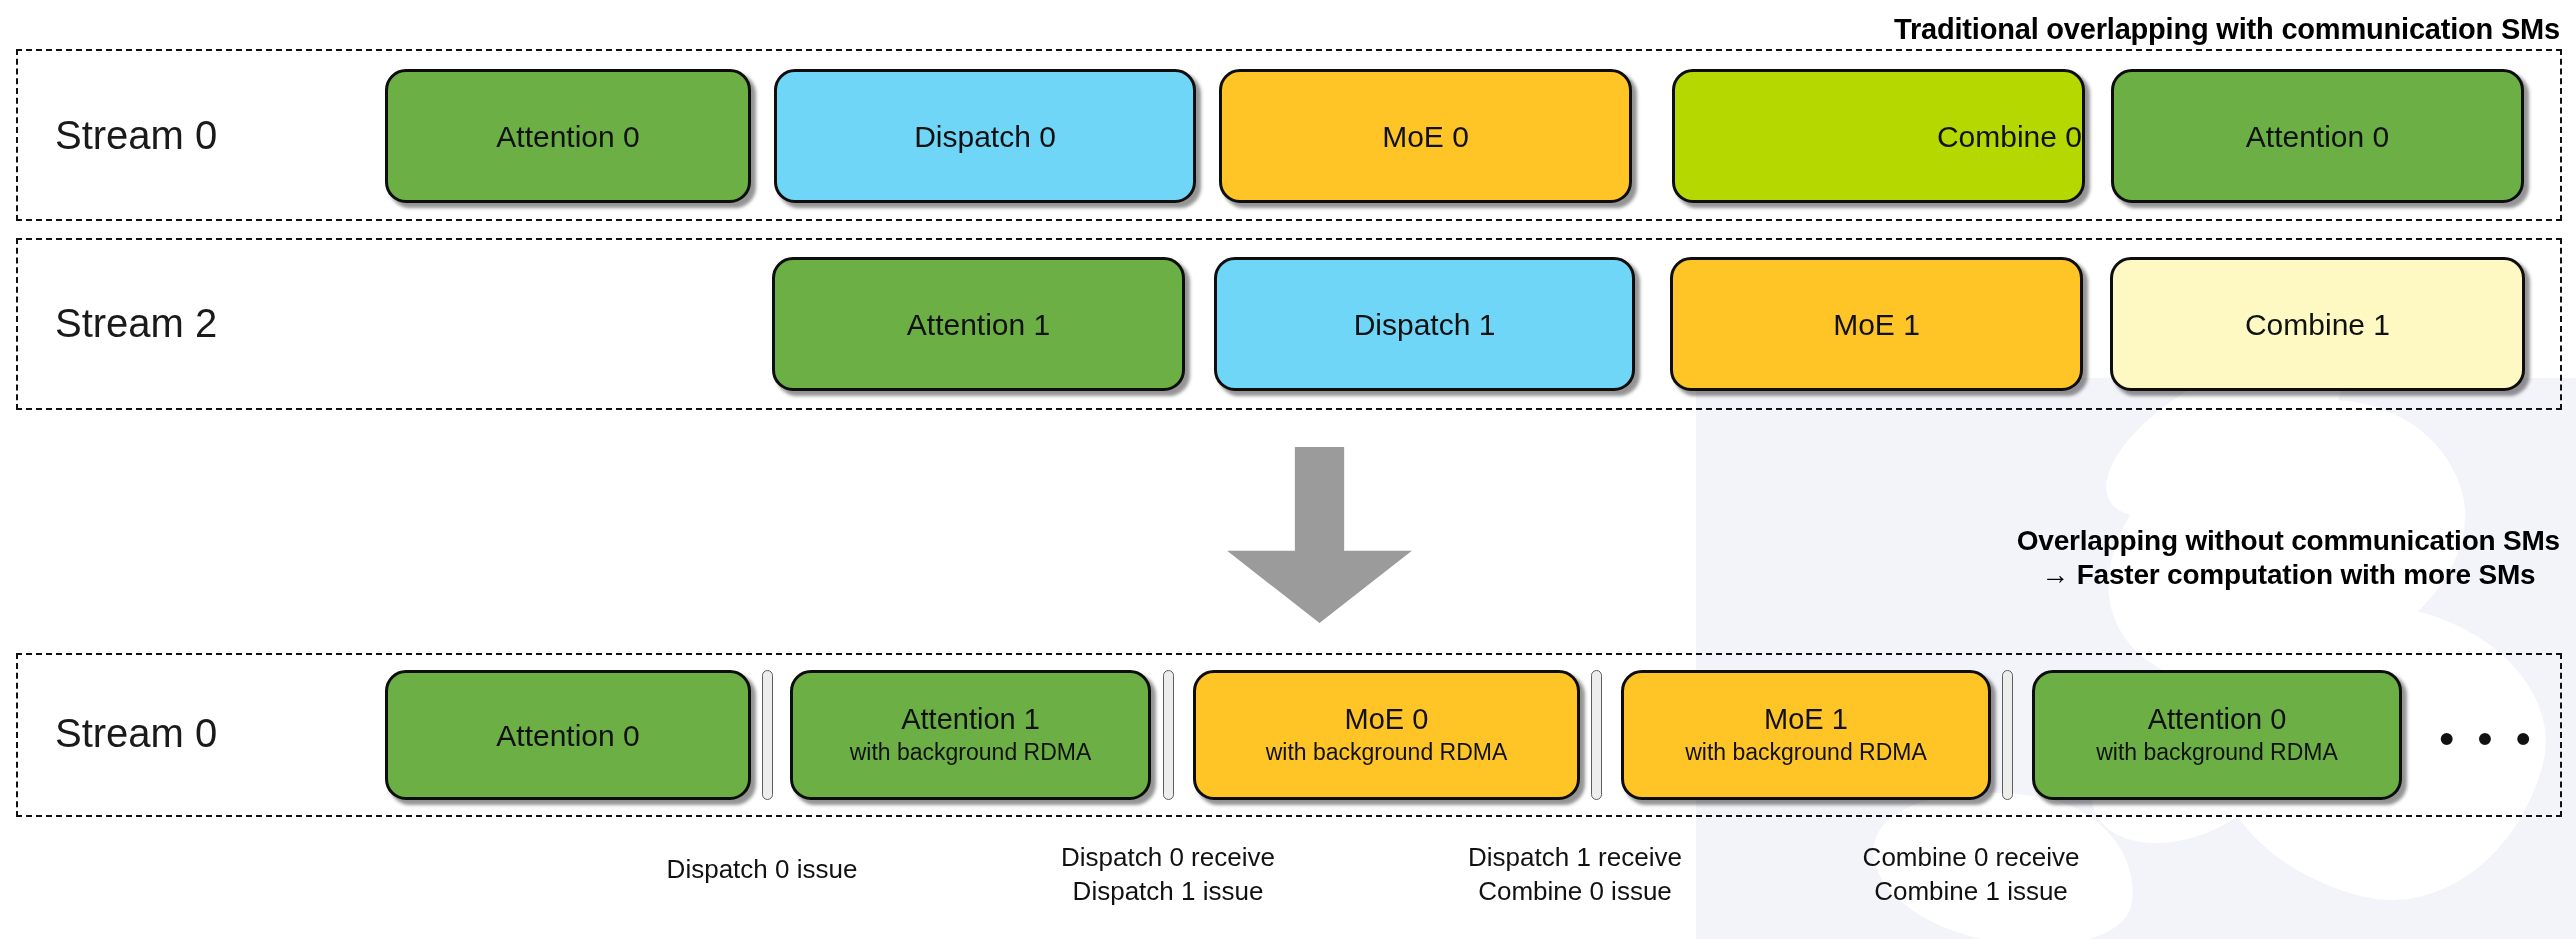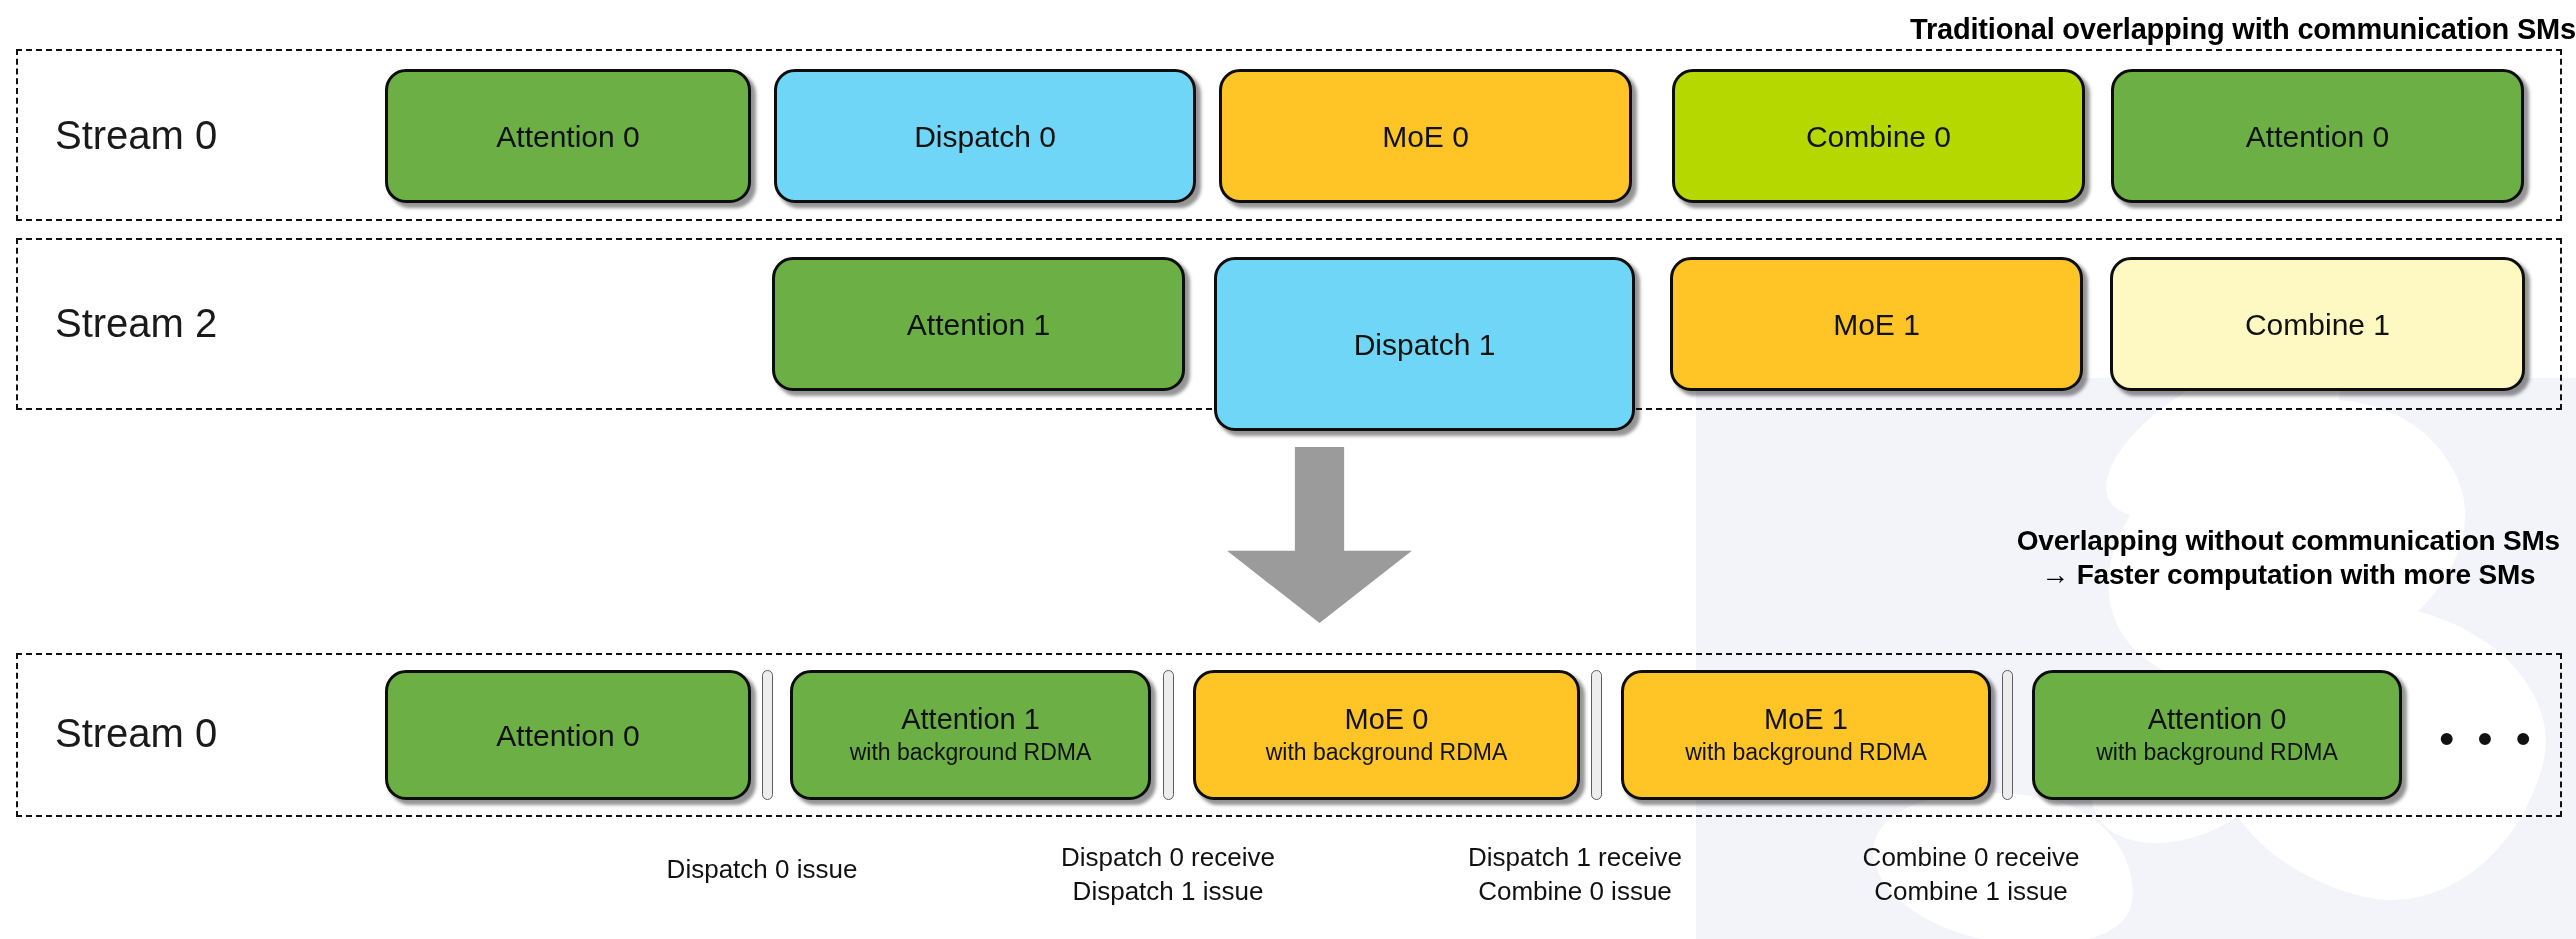--- a/index.html
+++ b/index.html
@@ -26,21 +26,21 @@
   .heading{
     position:absolute;
     font-weight:bold;
     font-stretch:condensed;
     color:#000000;
     text-align:right;
     letter-spacing:-0.2px;
     white-space:nowrap;
     line-height:1.22;
   }
-  #title-top{right:0;top:12.3px;font-size:29px;}
+  #title-top{right:16px;top:12.3px;font-size:29px;}
   #title-bottom{right:16px;top:524px;font-size:28px;text-align:center;}
   #title-bottom .ln{display:block;}
 
   
   .lane{
     position:absolute;
     border:2.6px dashed #111111;
     box-sizing:border-box;
     background:transparent;
   }
@@ -134,34 +134,34 @@
 
   <div class="box" style="left: 385px; top: 69px; width: 366px; height: 134px; background: rgb(108, 175, 69); border-color: rgb(13, 13, 13);">
     <span class="main">Attention 0</span>
   </div>
   <div class="box" style="left: 774px; top: 69px; width: 422px; height: 134px; background: rgb(111, 214, 247); border-color: rgb(13, 13, 13);">
     <span class="main">Dispatch 0</span>
   </div>
   <div class="box" style="left: 1219px; top: 69px; width: 413px; height: 134px; background: rgb(255, 196, 37); border-color: rgb(13, 13, 13);">
     <span class="main">MoE 0</span>
   </div>
-  <div class="box" style="left: 1672px; top: 69px; width: 413px; height: 134px; background: rgb(180, 216, 0); border-color: rgb(13, 13, 13);">
+  <div class="box" style="left: 1672px; top: 69px; width: 413px; height: 134px; background: rgb(180, 216, 0); border-color: rgb(13, 13, 13); align-items: flex-end;">
     <span class="main">Combine 0</span>
   </div>
   <div class="box" style="left: 2111px; top: 69px; width: 413px; height: 134px; background: rgb(108, 175, 69); border-color: rgb(13, 13, 13);">
     <span class="main">Attention 0</span>
   </div>
 
   <div class="lane" id="lane-t1" style="left:16px;top:238px;width:2546px;height:172px;"></div>
   <div class="lane-label" style="left:55px;top:301px;">Stream 2</div>
 
   <div class="box" style="left: 772px; top: 257px; width: 413px; height: 134px; background: rgb(108, 175, 69); border-color: rgb(13, 13, 13);">
     <span class="main">Attention 1</span>
   </div>
-  <div class="box" style="left: 1214px; top: 257px; width: 421px; height: 174px; background: rgb(111, 214, 247); border-color: rgb(13, 13, 13);">
+  <div class="box" style="left: 1214px; top: 257px; width: 421px; height: 134px; background: rgb(111, 214, 247); border-color: rgb(13, 13, 13);">
     <span class="main">Dispatch 1</span>
   </div>
   <div class="box" style="left: 1670px; top: 257px; width: 413px; height: 134px; background: rgb(255, 196, 37); border-color: rgb(13, 13, 13);">
     <span class="main">MoE 1</span>
   </div>
   <div class="box" style="left: 2110px; top: 257px; width: 415px; height: 134px; background: #fef9c3; border-color: rgb(13, 13, 13);">
     <span class="main">Combine 1</span>
   </div>
 
   <svg class="arrow" style="left:1227px;top:447px;" width="185" height="176" viewBox="0 0 210 200">

